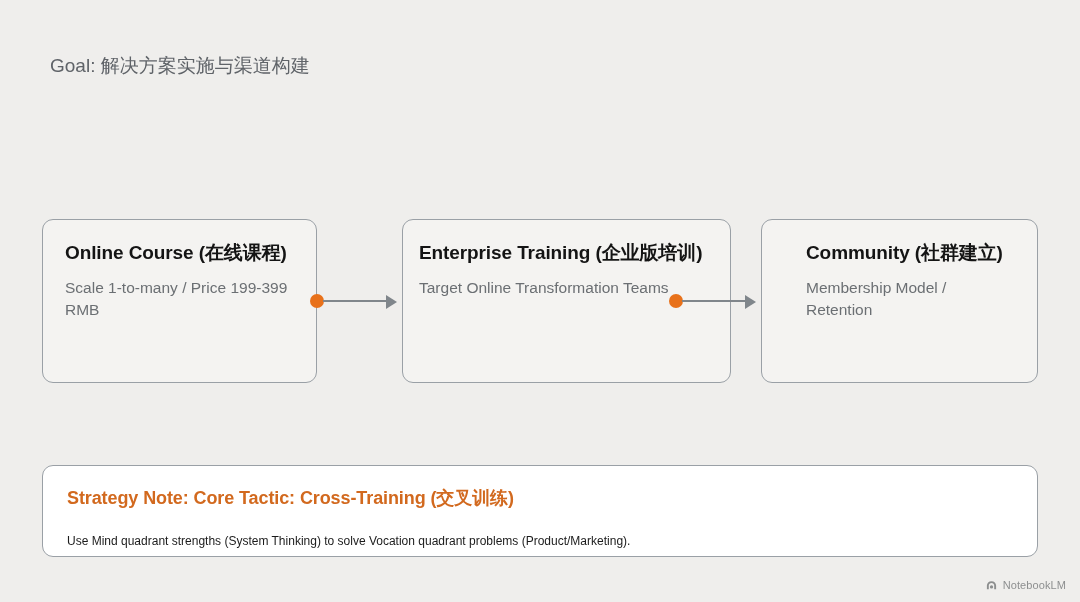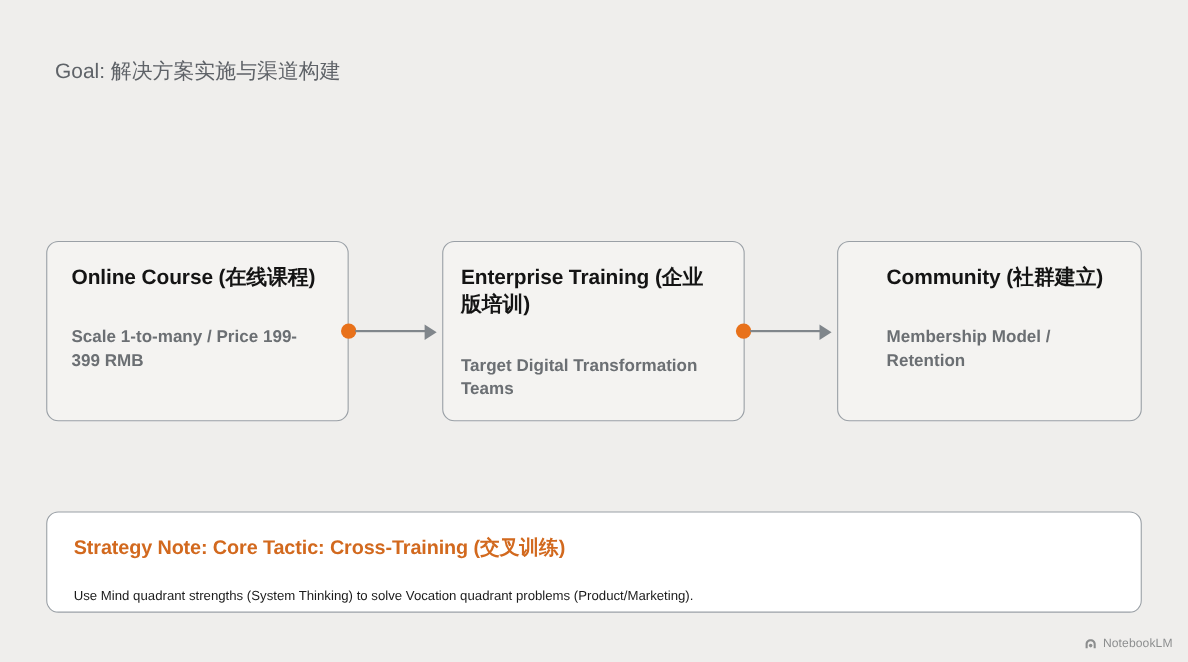--- a/index.html
+++ b/index.html
@@ -56,36 +56,35 @@
     position: absolute;
     top: 0;
     height: 164px;
     box-sizing: border-box;
     background: #f4f3f1;
     border: 1.5px solid #9aa0a6;
     border-radius: 11px;
     padding: 20px 22px 0 22px;
   }
   .card-1 { left: 0px;   width: 275px; }
-  .card-2 { left: 360px; width: 275px; padding-left: 16px; }
+  .card-2 { left: 360px; width: 329px; padding-left: 16px; }
   .card-3 { left: 719px; width: 277px; padding-left: 44px; }
 
   .card-title {
     font-size: 19px;
     font-weight: bold;
     color: #141414;
     line-height: 1.33;
     letter-spacing: -0.1px;
   }
   .card-desc {
-    margin-top: 31px;
+    margin-top: 12px;
     font-size: 15.5px;
     color: #6b6f73;
     line-height: 1.4;
-    font-weight: bold;
   }
 
   
   .connector {
     position: absolute;
     top: 73px;
     height: 18px;
     width: 92px;
   }
   .connector-1 { left: 268px; }
@@ -179,21 +178,21 @@
     </div>
 
     <div class="connector connector-1">
       <div class="conn-dot"></div>
       <div class="conn-line"></div>
       <div class="conn-arrow"></div>
     </div>
 
     <div class="card card-2">
       <div class="card-title">Enterprise Training (企业版培训)</div>
-      <div class="card-desc">Target Digital Transformation Teams</div>
+      <div class="card-desc">Target Online Transformation Teams</div>
     </div>
 
     <div class="connector connector-2">
       <div class="conn-dot"></div>
       <div class="conn-line"></div>
       <div class="conn-arrow"></div>
     </div>
 
     <div class="card card-3">
       <div class="card-title">Community (社群建立)</div>

